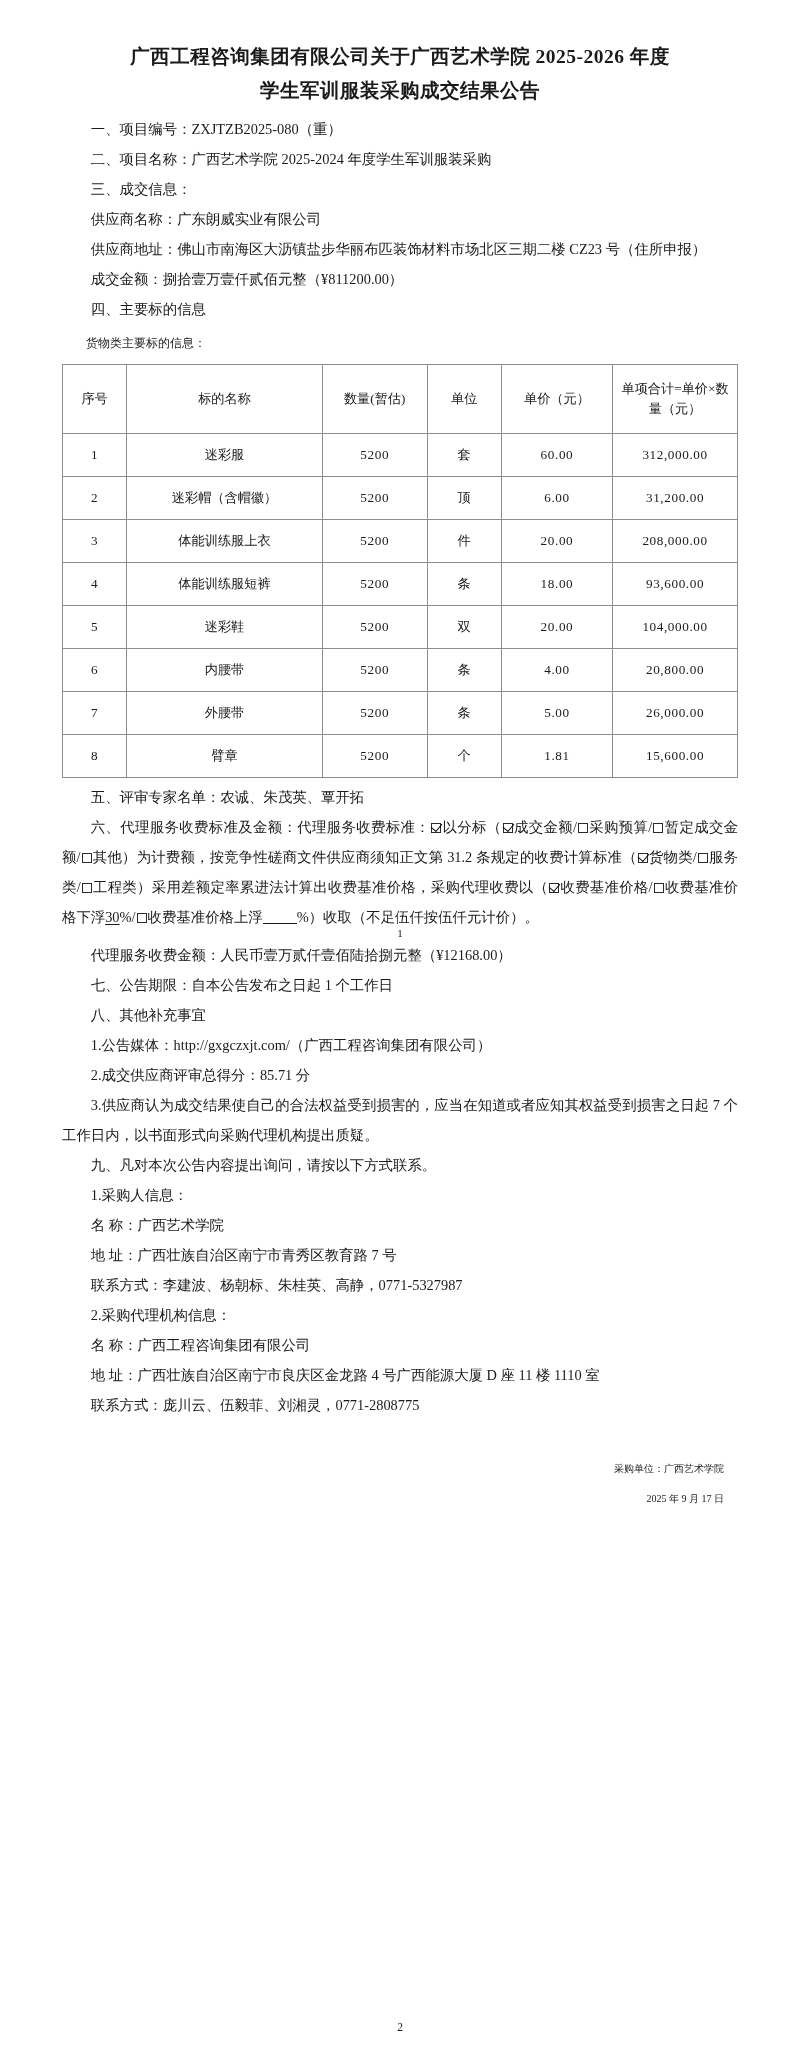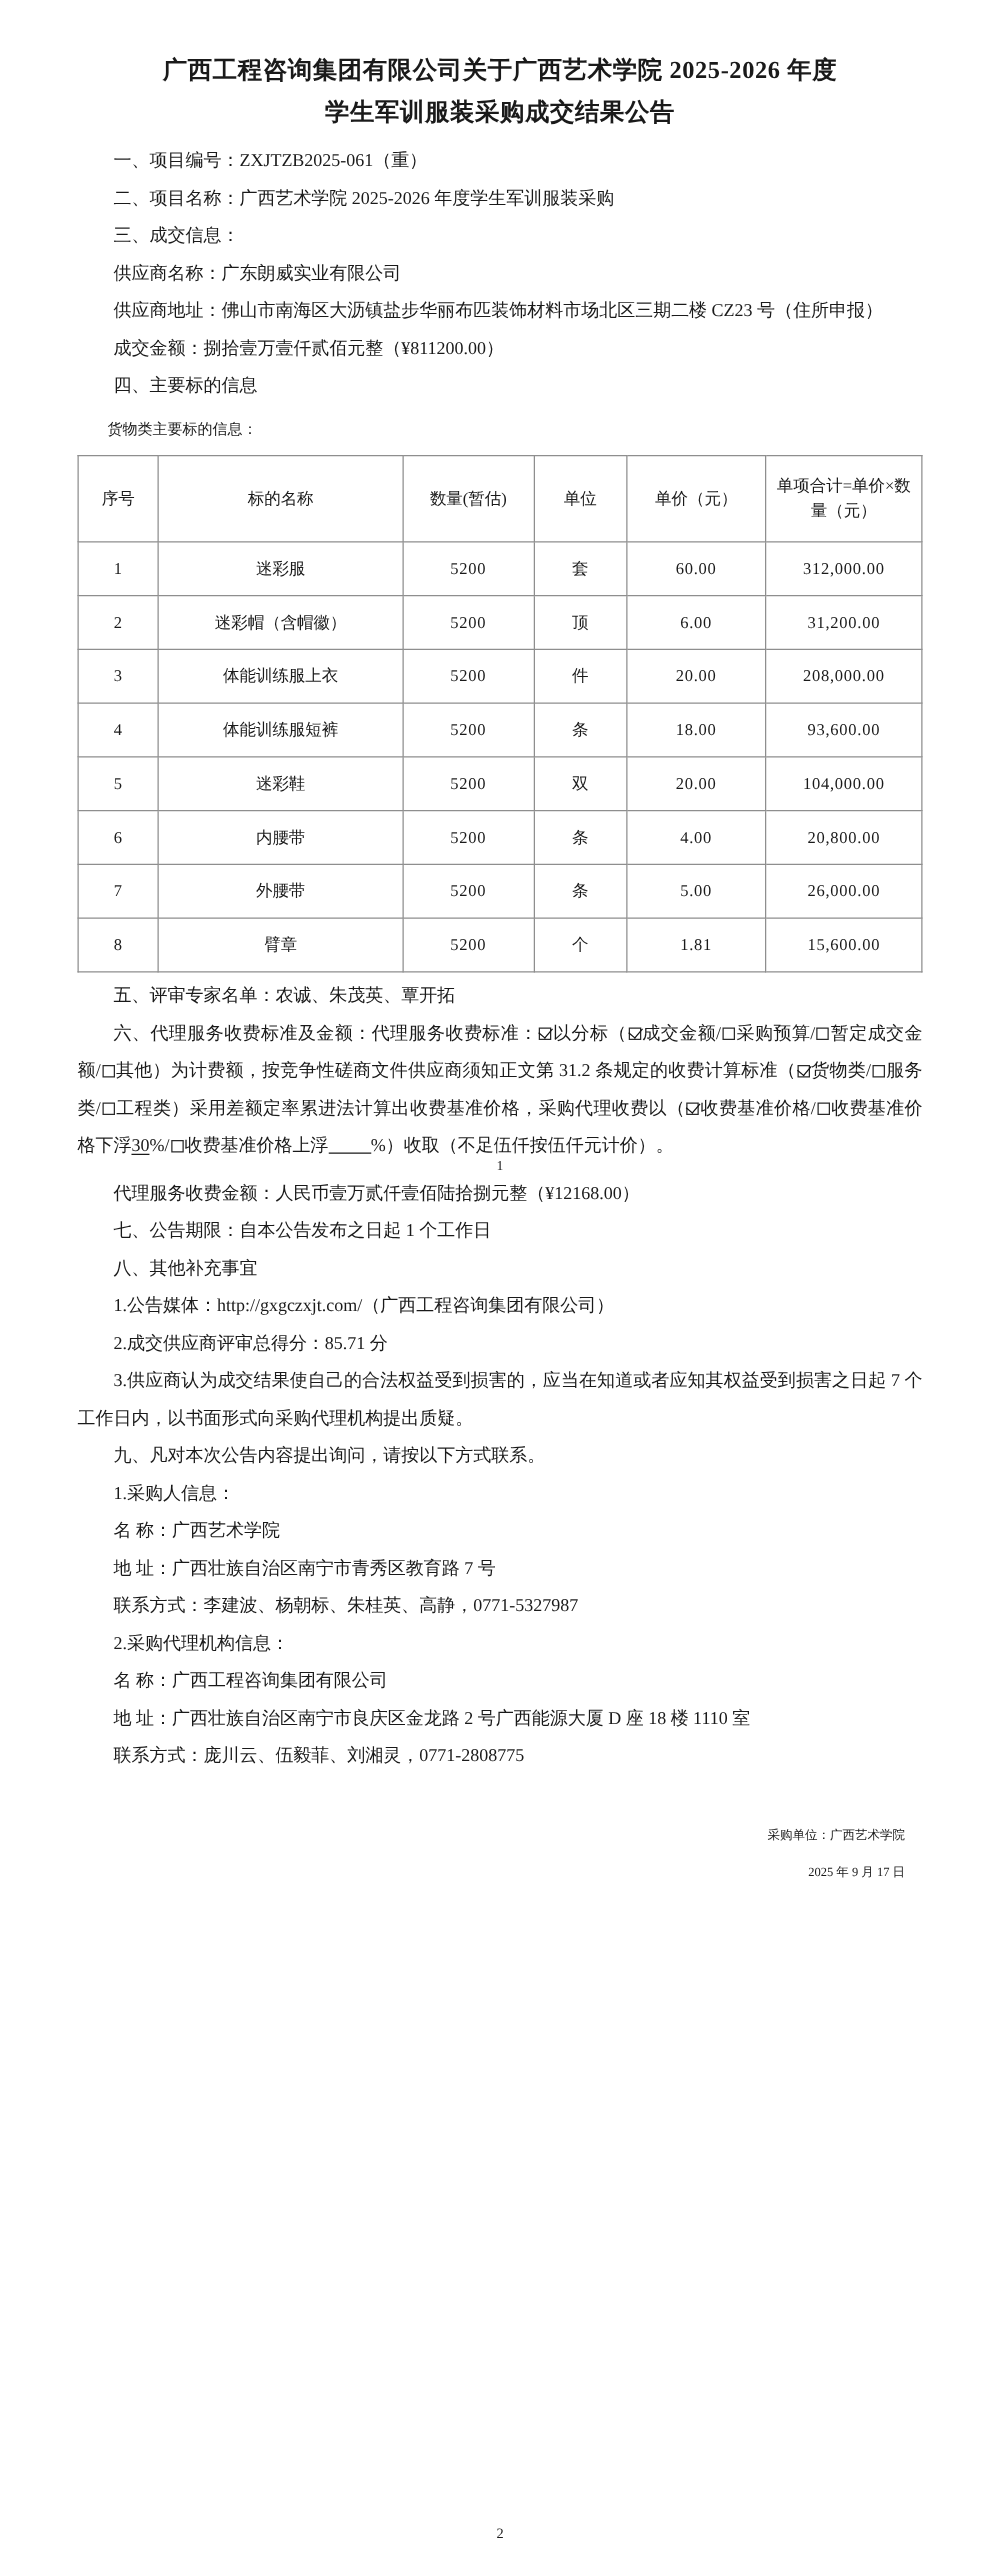--- a/index.html
+++ b/index.html
@@ -140,22 +140,22 @@
 
 <div class="page">
 
   <div class="doc-title">
     <span class="line">广西工程咨询集团有限公司关于广西艺术学院 2025-2026 年度</span>
     <span class="line">学生军训服装采购成交结果公告</span>
   </div>
 
   <div class="body-block">
 
-    <p class="para indent2">一、项目编号：ZXJTZB2025-061（重）</p>
-    <p class="para indent2">二、项目名称：广西艺术学院 2025-2026 年度学生军训服装采购</p>
+    <p class="para indent2">一、项目编号：ZXJTZB2025-080（重）</p>
+    <p class="para indent2">二、项目名称：广西艺术学院 2025-2024 年度学生军训服装采购</p>
     <p class="para indent2">三、成交信息：</p>
     <p class="para indent2">供应商名称：广东朗威实业有限公司</p>
     <p class="para indent2">供应商地址：佛山市南海区大沥镇盐步华丽布匹装饰材料市场北区三期二楼 CZ23 号（住所申报）</p>
     <p class="para indent2">成交金额：捌拾壹万壹仟贰佰元整（¥811200.00）</p>
     <p class="para indent2">四、主要标的信息</p>
 
     <p class="tbl-caption">货物类主要标的信息：</p>
 
     <table class="goods">
       <colgroup>
@@ -258,21 +258,21 @@
     <p class="para indent2">1.公告媒体：http://gxgczxjt.com/（广西工程咨询集团有限公司）</p>
     <p class="para indent2">2.成交供应商评审总得分：85.71 分</p>
     <p class="para indent2">3.供应商认为成交结果使自己的合法权益受到损害的，应当在知道或者应知其权益受到损害之日起 7 个工作日内，以书面形式向采购代理机构提出质疑。</p>
     <p class="para indent2">九、凡对本次公告内容提出询问，请按以下方式联系。</p>
     <p class="para indent2">1.采购人信息：</p>
     <p class="para indent2">名  称：广西艺术学院</p>
     <p class="para indent2">地  址：广西壮族自治区南宁市青秀区教育路 7 号</p>
     <p class="para indent2">联系方式：李建波、杨朝标、朱桂英、高静，0771-5327987</p>
     <p class="para indent2"> 2.采购代理机构信息：</p>
     <p class="para indent2">名  称：广西工程咨询集团有限公司</p>
-    <p class="para indent2">地  址：广西壮族自治区南宁市良庆区金龙路 2 号广西能源大厦 D 座 18 楼 1110 室</p>
+    <p class="para indent2">地  址：广西壮族自治区南宁市良庆区金龙路 4 号广西能源大厦 D 座 11 楼 1110 室</p>
     <p class="para indent2">联系方式：庞川云、伍毅菲、刘湘灵，0771-2808775</p>
 
   </div>
 
   <div class="sign-block">
     <p>采购单位：广西艺术学院</p>
     <p>2025 年 9 月 17 日</p>
   </div>
 
   <div class="page-number">2</div>

